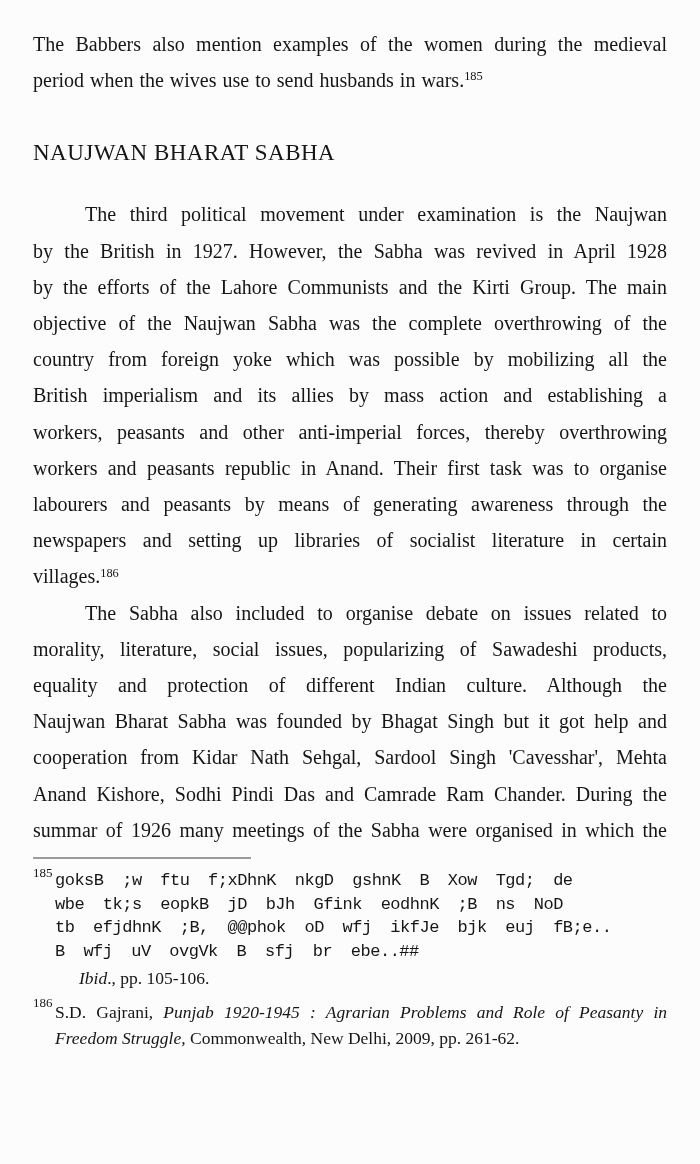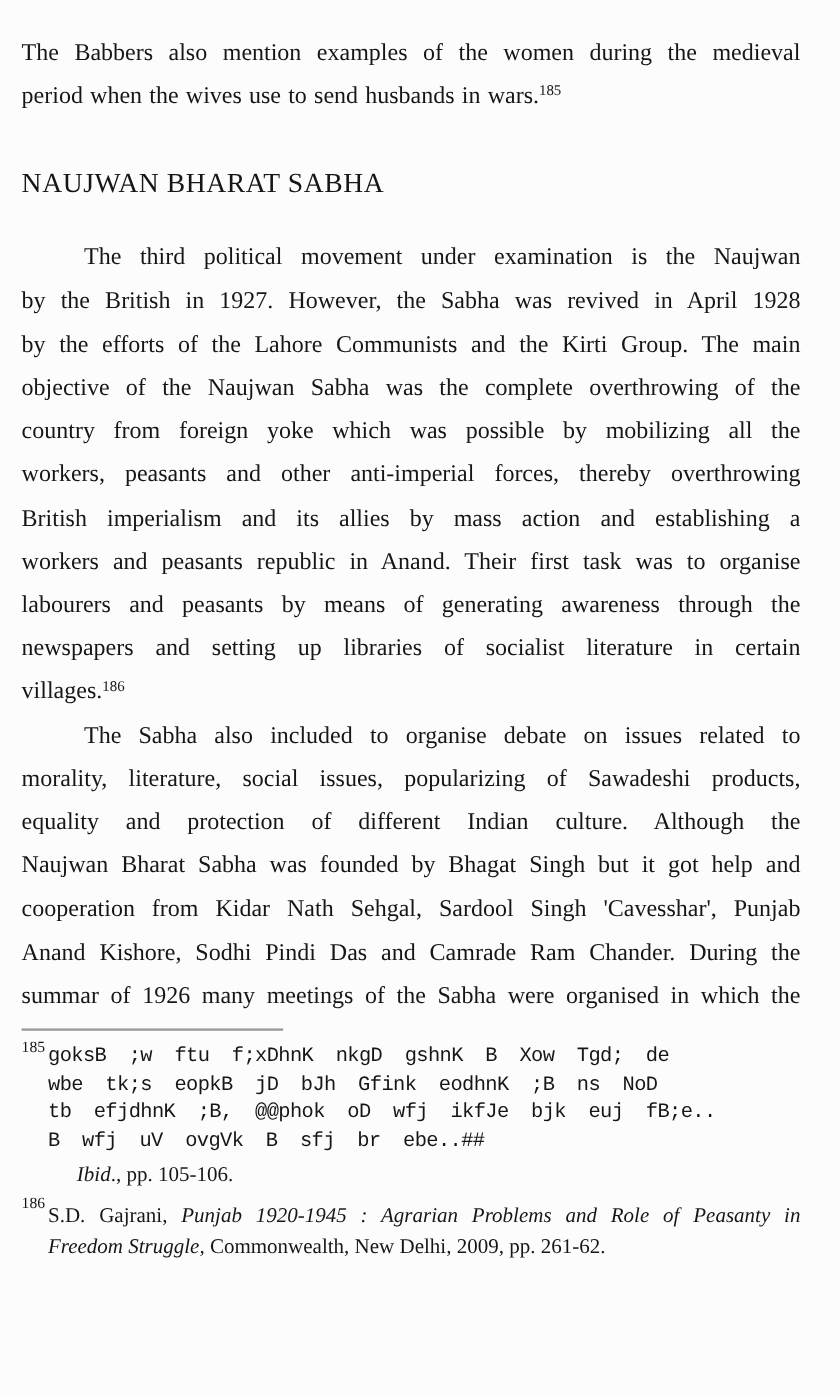--- a/index.html
+++ b/index.html
@@ -6,21 +6,21 @@
   body{
     width:700px;height:1164px;
     background:#fcfcfc;
     color:#161616;
     font-family:"Liberation Serif", serif;
     overflow:hidden;
   }
   .page{
     box-sizing:border-box;
     width:700px;height:936px;
-    padding:26px 33px 0 18px;
+    padding:26px 33px 0 33px;
   }
   
   .para{
     font-size:20px;
     line-height:36.2px;
     word-spacing:1px;
   }
   .tline{ text-align:left; }
   .tline.just{ text-align:justify; text-align-last:justify; }
   .tline.ind{ text-indent:52px; }
@@ -87,34 +87,34 @@
     </div>
 
   <h2 class="heading">NAUJWAN BHARAT SABHA</h2>
 
   <div class="para">
       <div class="tline just ind"><span>The third political movement under examination is the Naujwan</span></div>
       <div class="tline just"><span>by the British  in 1927.  However, the Sabha was revived in April 1928</span></div>
       <div class="tline just"><span>by the efforts of the Lahore Communists and the Kirti Group.  The main</span></div>
       <div class="tline just"><span>objective of the Naujwan Sabha was the complete overthrowing of the</span></div>
       <div class="tline just"><span>country from foreign yoke which was possible by mobilizing all the</span></div>
+      <div class="tline just"><span>British imperialism and its allies by mass action and establishing a</span></div>
       <div class="tline just"><span>workers, peasants and other anti-imperial forces, thereby overthrowing</span></div>
-      <div class="tline just"><span>British imperialism and its allies by mass action and establishing a</span></div>
       <div class="tline just"><span>workers and peasants republic in Anand.  Their first task was to organise</span></div>
       <div class="tline just"><span>labourers and peasants by means of generating awareness through the</span></div>
       <div class="tline just"><span>newspapers and setting up libraries of socialist literature in certain</span></div>
       <div class="tline"><span>villages.</span><sup>186</sup></div>
     </div>
 
   <div class="para">
       <div class="tline just ind"><span>The Sabha also included to organise debate on issues related to</span></div>
       <div class="tline just"><span>morality, literature, social issues, popularizing of Sawadeshi products,</span></div>
       <div class="tline just"><span>equality and protection of different Indian culture.   Although the</span></div>
       <div class="tline just"><span>Naujwan Bharat Sabha was founded by Bhagat Singh but it got help and</span></div>
-      <div class="tline just"><span>cooperation from Kidar Nath Sehgal, Sardool Singh 'Cavesshar',  Punjab</span></div>
+      <div class="tline just"><span>cooperation from Kidar Nath Sehgal, Sardool Singh 'Cavesshar',  Mehta</span></div>
       <div class="tline just"><span>Anand Kishore, Sodhi Pindi Das and Camrade Ram Chander.  During the</span></div>
       <div class="tline just"><span>summar of 1926 many meetings of the Sabha were organised in which the</span></div>
     </div>
 
   <div class="fn-sep"></div>
 
   <div class="footnote">
     <span class="fn-num">185</span>
     <div class="fn-guru">
         <div class="tline"><span>goksB ;w ftu f;xDhnK nkgD gshnK B Xow Tgd; de</span></div>

